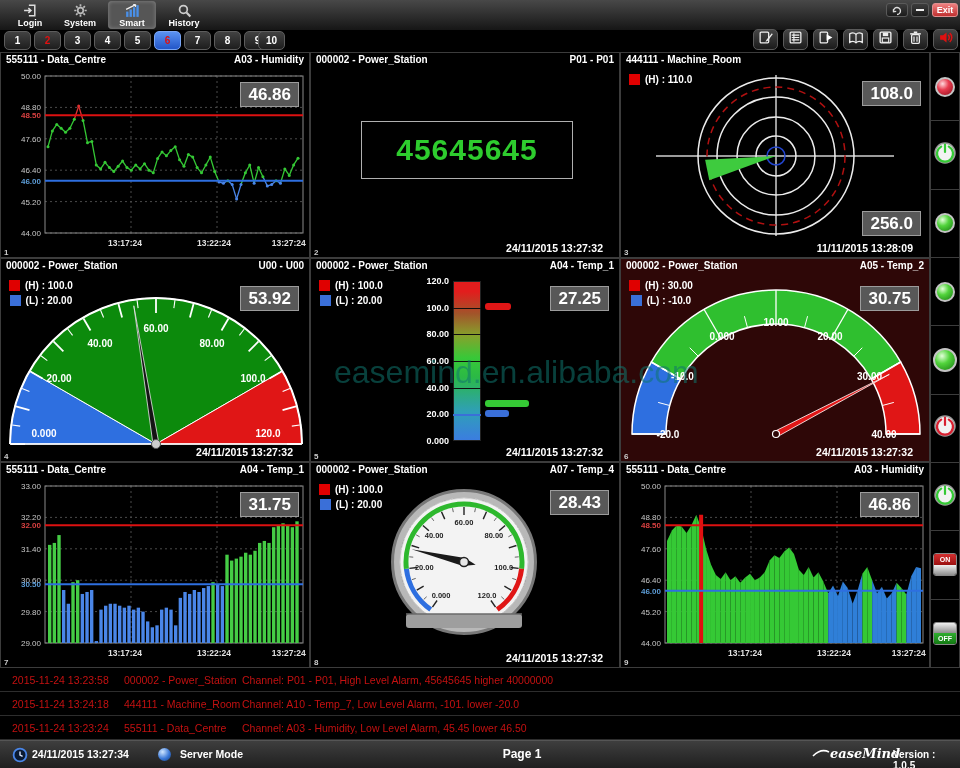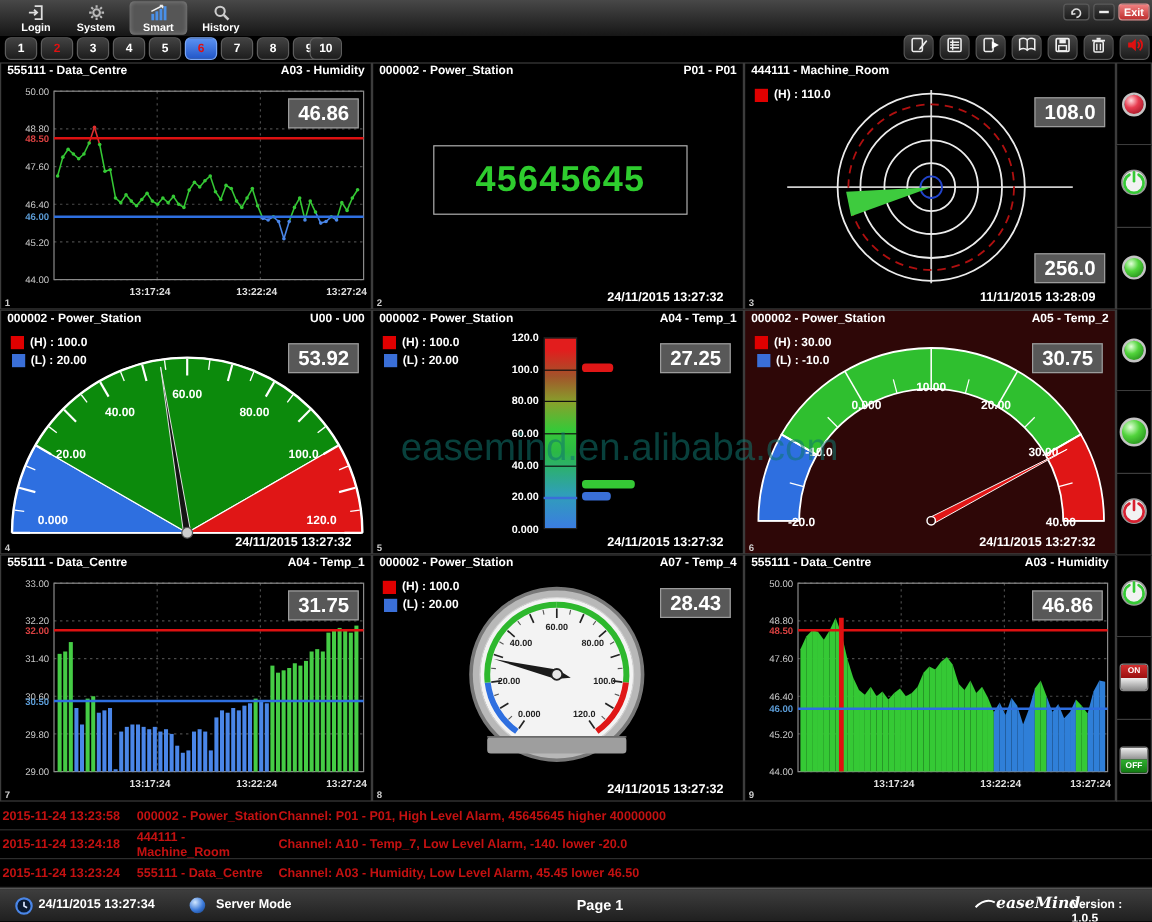--- a/index.html
+++ b/index.html
@@ -48,21 +48,21 @@
     justify-content:center;box-sizing:border-box;background:#000;}
   .side-cell:first-child{border-top:1px solid #3c3c3c;}
   .led{border-radius:50%;border:2px solid #c4c4c4;box-sizing:border-box;}
   .rocker{width:22px;height:21px;border:1px solid #888;border-radius:3px;overflow:hidden;display:flex;
     flex-direction:column;}
   .rocker .half{flex:1;display:flex;align-items:center;justify-content:center;font-size:7px;font-weight:bold;color:#fff;}
   .metal{background:linear-gradient(#f0f0f0,#8e8e8e);}
   
   .alarms{position:absolute;left:0;top:668px;width:960px;height:72px;z-index:8;}
   .alarm-row{height:24px;border-bottom:1px solid #2d2d2d;display:grid;grid-template-columns:112px 118px 1fr;
-    align-items:center;padding-left:2px;color:#c41111;font-size:10.5px;font-weight:bold;box-sizing:border-box;}
+    align-items:center;padding-left:12px;color:#c41111;font-size:10.5px;font-weight:normal;box-sizing:border-box;}
   
   .statusbar{position:absolute;left:0;top:740px;width:960px;height:28px;
     background:linear-gradient(#3e3e3e,#1f1f1f);border-top:1px solid #555;box-sizing:border-box;color:#fff;z-index:10;}
   .sb-item{position:absolute;font-size:10.5px;font-weight:bold;color:#fff;}
   .sphere{width:13px;height:13px;border-radius:50%;
     background:radial-gradient(circle at 35% 30%, #cfe6ff, #3a78d8 55%, #123a78);}
   .brand{font-family:"DejaVu Serif",serif;font-style:italic;font-weight:bold;font-size:13px;color:#fff;}
   
   .watermark{position:absolute;left:334px;top:354px;font-size:32px;color:#0f766e;opacity:0.55;
     z-index:40;pointer-events:none;white-space:nowrap;}
@@ -814,38 +814,38 @@
 
 <div class="alarms" id="alarms-holder">
     <div class="alarm-row">
       <div>2015-11-24 13:23:58</div>
       <div>000002 - Power_Station</div>
       <div>Channel: P01 - P01, High Level Alarm, 45645645 higher 40000000</div>
     </div>
     <div class="alarm-row">
       <div>2015-11-24 13:24:18</div>
       <div>444111 - Machine_Room</div>
-      <div>Channel: A10 - Temp_7, Low Level Alarm, -140. lower -20.0</div>
+      <div>Channel: A10 - Temp_7, Low Level Alarm, -101. lower -20.0</div>
     </div>
     <div class="alarm-row">
       <div>2015-11-24 13:23:24</div>
       <div>555111 - Data_Centre</div>
       <div>Channel: A03 - Humidity, Low Level Alarm, 45.45 lower 46.50</div>
     </div>
   </div>
 
 <div class="statusbar">
   <div style="position:absolute;left:12px;top:6px;" id="sb-clock"><svg width="16" height="16" viewBox="0 0 16 16">
         <circle cx="8" cy="8" r="6.4" fill="#0a1a32" stroke="#4a86e8" stroke-width="1.8"></circle>
         <path d="M8,4.4 V8 L10.6,9.4" stroke="#dbe6ff" stroke-width="1.4" fill="none"></path>
       </svg></div>
   <div class="sb-item" style="left:32px;top:7px;">24/11/2015 13:27:34</div>
   <div class="sphere" style="position:absolute;left:158px;top:7px;"></div>
   <div class="sb-item" style="left:180px;top:7px;">Server Mode</div>
-  <div class="sb-item" style="left:450px;top:6px;width:100px;text-align:center;font-size:12px;">Page 1</div>
+  <div class="sb-item" style="left:472px;top:6px;width:100px;text-align:center;font-size:12px;">Page 1</div>
   <div style="position:absolute;left:812px;top:5px;display:flex;align-items:flex-end;">
     <svg width="18" height="14" viewBox="0 0 18 14">
       <path d="M1,9 Q9,1 17,5" stroke="#fff" stroke-width="1.6" fill="none"></path>
       </svg>
     <span class="brand">easeMind</span>
   </div>
   <div class="sb-item" style="left:893px;top:8px;font-size:10px;">Version : 1.0.5</div>
 </div>
 
 <div class="watermark">easemind.en.alibaba.com</div>

